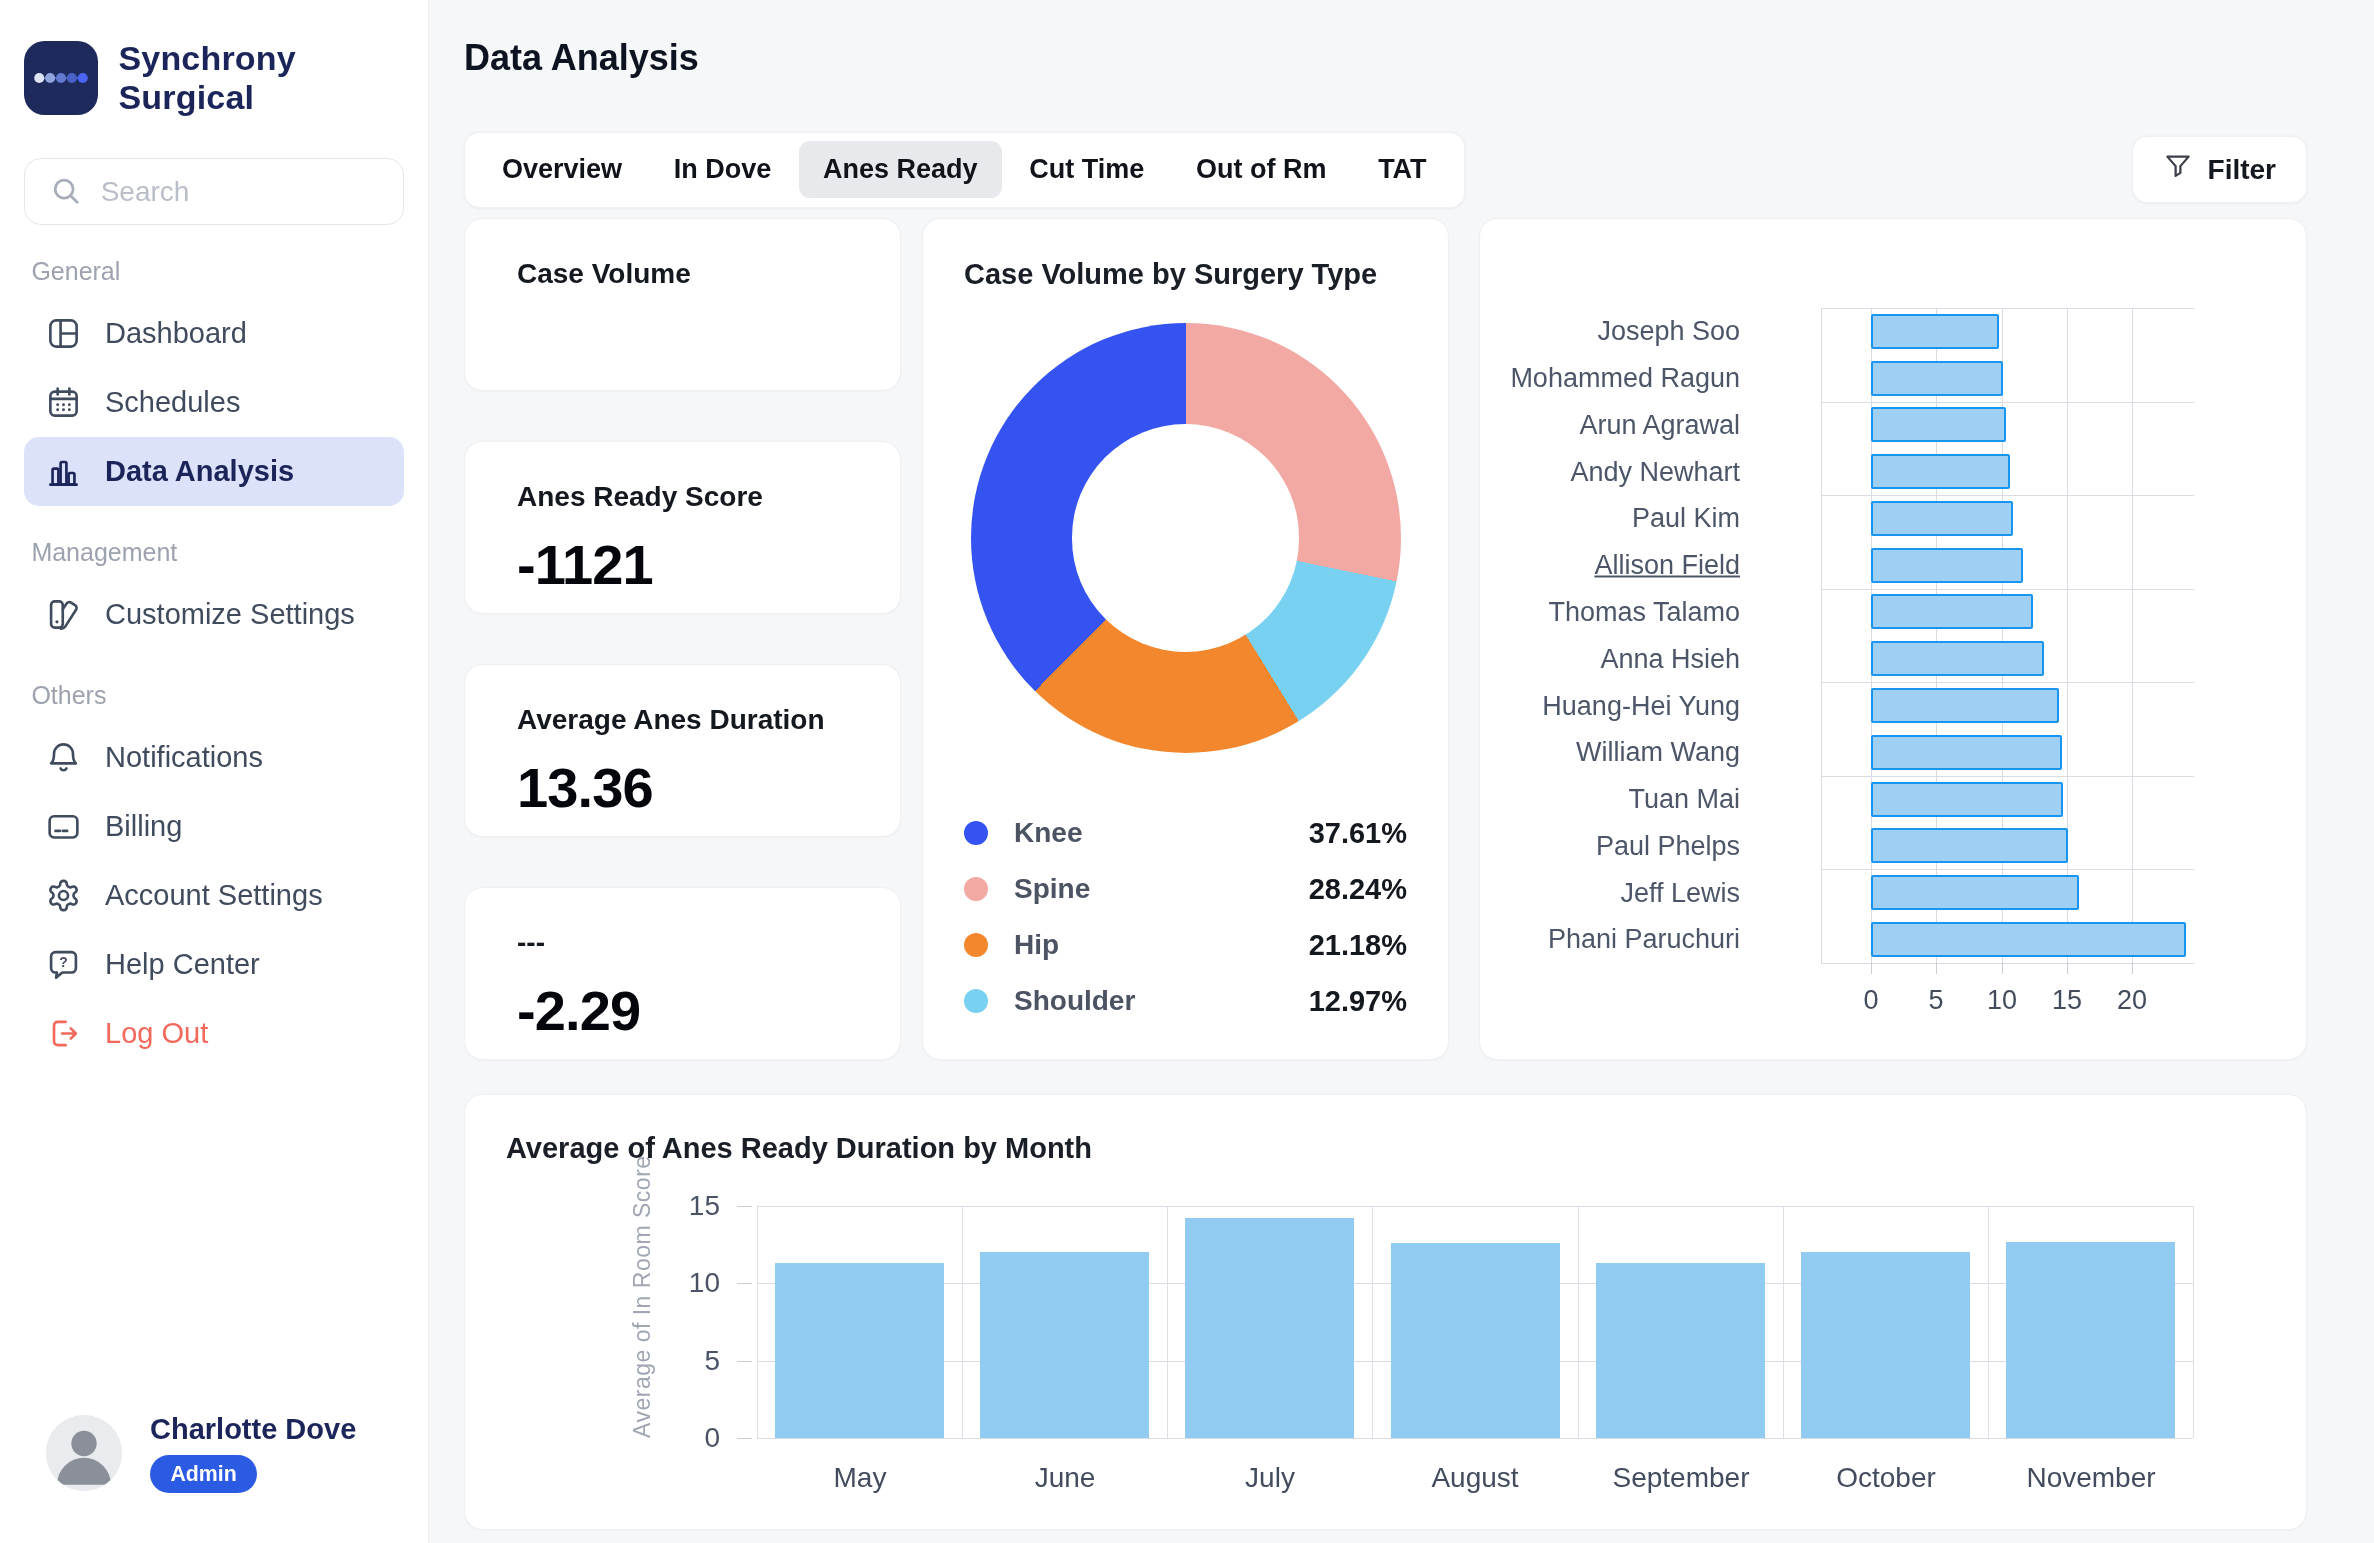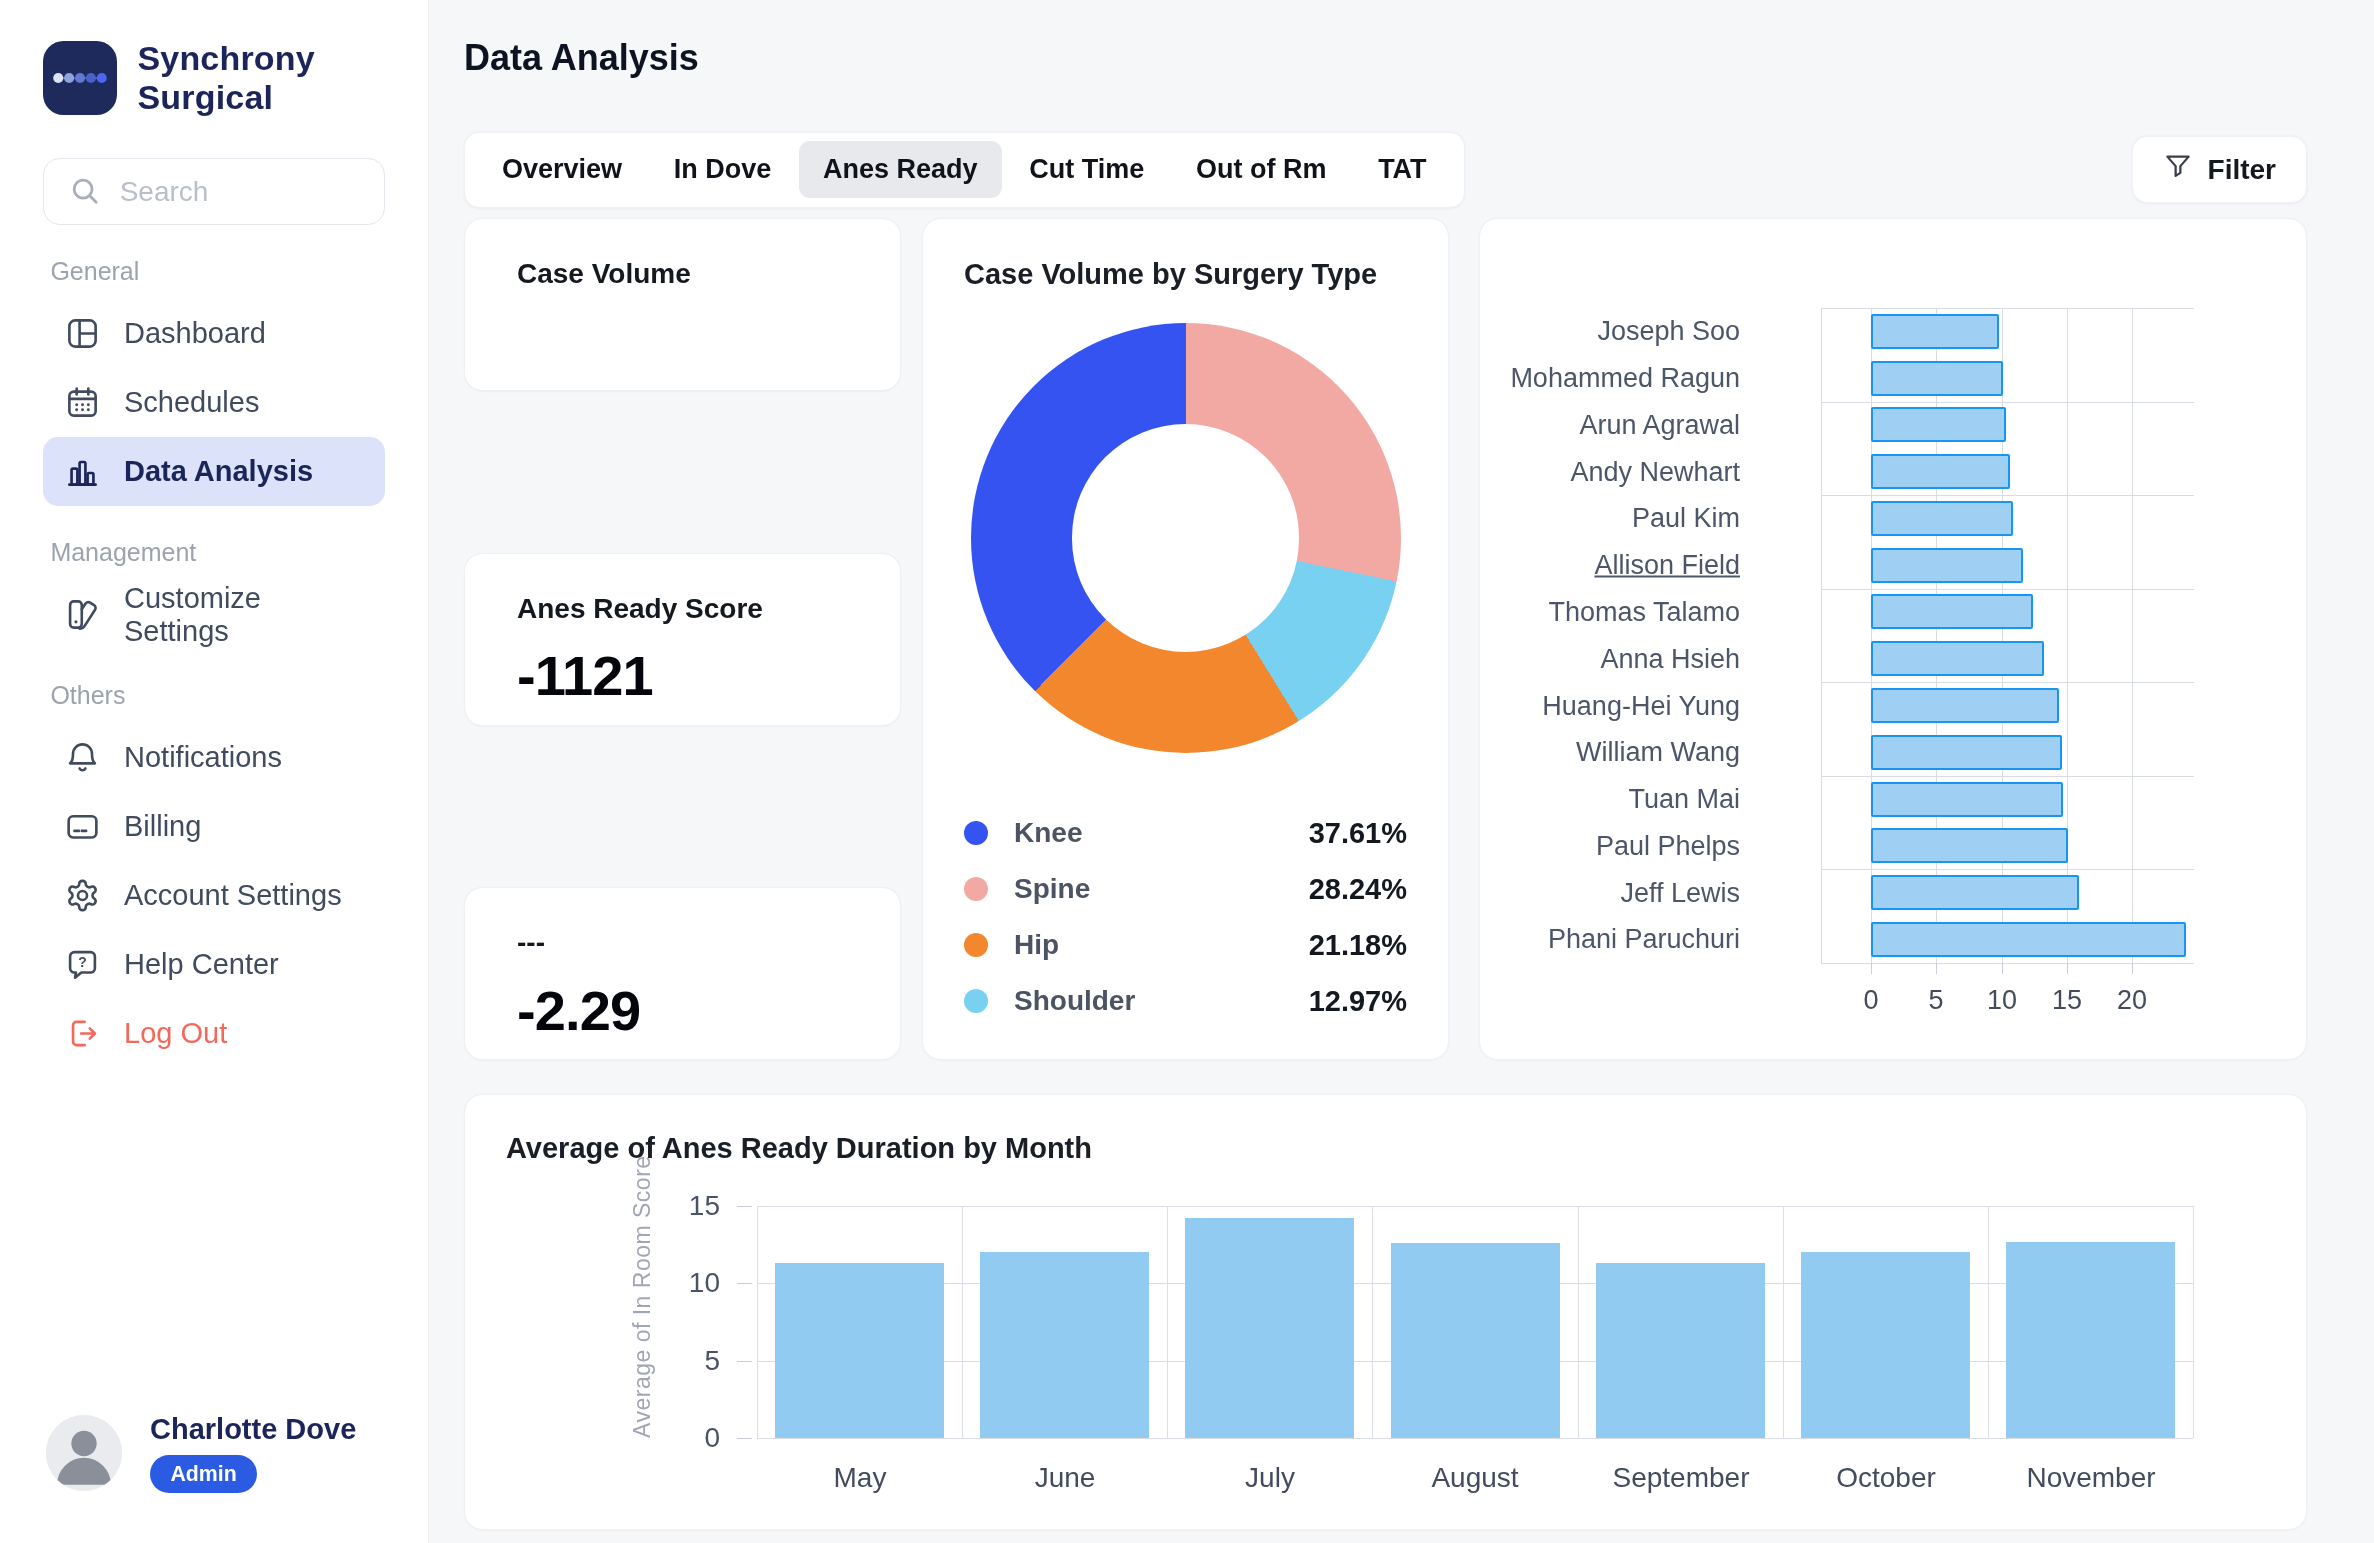--- a/index.html
+++ b/index.html
@@ -1,21 +1,21 @@
 <!DOCTYPE html>
 <html style="font-size:15px"><head>
 <meta charset="utf-8">
 <style>
   html,body{margin:0;padding:0;background:#F6F7F9;}
   .app{width:2375px;height:1543px;position:relative;display:flex;overflow:hidden;
        font-family:"Liberation Sans","DejaVu Sans",sans-serif;color:#14181F;}
 
   
   .sidebar{width:429px;min-width:429px;box-sizing:border-box;background:#fff;
-           border-right:0.9px solid #ECEEF2;padding:39px 43px 0;position:relative;}
+           border-right:0.9px solid #ECEEF2;padding:39px 24px 0;position:relative;}
   .brand{display:flex;align-items:center;gap:20.4px;margin-bottom:41px;}
   .logo{width:74px;height:74px;background:#1E2A5C;border-radius:20.4px;display:flex;
         align-items:center;justify-content:center;flex:none;}
   .brand-name{font-size:34px;font-weight:700;color:#1B2559;letter-spacing:0.2px;}
   .search{height:67px;border:1.9px solid #E3E6EC;border-radius:16.7px;display:flex;
           align-items:center;gap:16.7px;padding:0 24px;box-sizing:border-box;}
   .search svg{flex:none;}
   .search input{border:none;outline:none;background:transparent;font-size:28px;width:100%;
                 font-family:inherit;color:#ef4444;}
   .search input::placeholder{color:#B9BEC9;}
@@ -262,20 +262,24 @@
     </div>
 
     <div class="content">
       <div class="kpi-col" id="kpis">
           <div class="kpi-card">
             <div class="kpi-label">Case Volume</div>
           </div>
           <div class="kpi-card">
             <div class="kpi-label">Anes Ready Score</div>
             <div class="kpi-value">-1121</div>
+          </div>
+          <div class="kpi-card">
+            <div class="kpi-label">Average Anes Duration</div>
+            <div class="kpi-value">13.36</div>
           </div>
           <div class="kpi-card">
             <div class="kpi-label">---</div>
             <div class="kpi-value">-2.29</div>
           </div>
         </div>
 
       <section class="card donut-card">
         <h2 class="card-title">Case Volume by Surgery Type</h2>
         <div class="donut" id="donut" style="background: conic-gradient(rgb(242, 169, 163) 0%, rgb(242, 169, 163) 28.24%, rgb(120, 209, 240) 28.24%, rgb(120, 209, 240) 41.21%, rgb(242, 135, 45) 41.21%, rgb(242, 135, 45) 62.39%, rgb(52, 83, 240) 62.39%, rgb(52, 83, 240) 100%);"></div>

